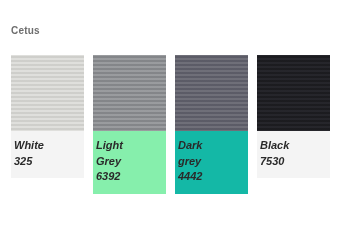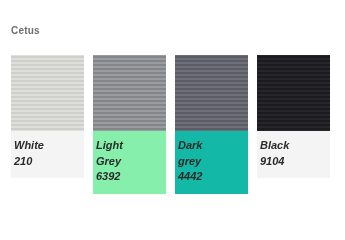--- a/index.html
+++ b/index.html
@@ -77,21 +77,21 @@
 
   <div class="collection-title" style="color: rgb(110, 110, 110);">Cetus</div>
 
   <div class="swatch-row">
       <div class="swatch-card">
         <div class="swatch-sample" style="background: rgb(210, 210, 206);">
           <div class="stripes" style="background-image: repeating-linear-gradient(rgb(230, 230, 227) 0px, rgb(216, 216, 213) 1px, rgb(197, 197, 193) 2px, rgb(216, 216, 213) 3px, rgb(230, 230, 227) 4px);"></div>
         </div>
         <div class="swatch-caption" style="background: rgb(244, 244, 244); color: rgb(42, 42, 42);">
           <span class="caption-line">White</span>
-          <span class="caption-line">210</span>
+          <span class="caption-line">325</span>
         </div>
       </div>
       <div class="swatch-card">
         <div class="swatch-sample" style="background: rgb(139, 141, 144);">
           <div class="stripes" style="background-image: repeating-linear-gradient(rgb(162, 164, 167) 0px, rgb(145, 147, 150) 1px, rgb(118, 120, 124) 2px, rgb(145, 147, 150) 3px, rgb(162, 164, 167) 4px);"></div>
         </div>
         <div class="swatch-caption" style="background: #86efac; color: rgb(42, 42, 42);">
           <span class="caption-line">Light</span>
           <span class="caption-line">Grey</span>
           <span class="caption-line">6392</span>
@@ -106,18 +106,18 @@
           <span class="caption-line">grey</span>
           <span class="caption-line">4442</span>
         </div>
       </div>
       <div class="swatch-card">
         <div class="swatch-sample" style="background: rgb(30, 30, 35);">
           <div class="stripes" style="background-image: repeating-linear-gradient(rgb(42, 42, 48) 0px, rgb(33, 33, 38) 1px, rgb(22, 22, 25) 2px, rgb(33, 33, 38) 3px, rgb(42, 42, 48) 4px);"></div>
         </div>
         <div class="swatch-caption" style="background: rgb(244, 244, 244); color: rgb(42, 42, 42);">
           <span class="caption-line">Black</span>
-          <span class="caption-line">9104</span>
+          <span class="caption-line">7530</span>
         </div>
       </div>
     </div>
 
 </div>
 
 </body></html>

